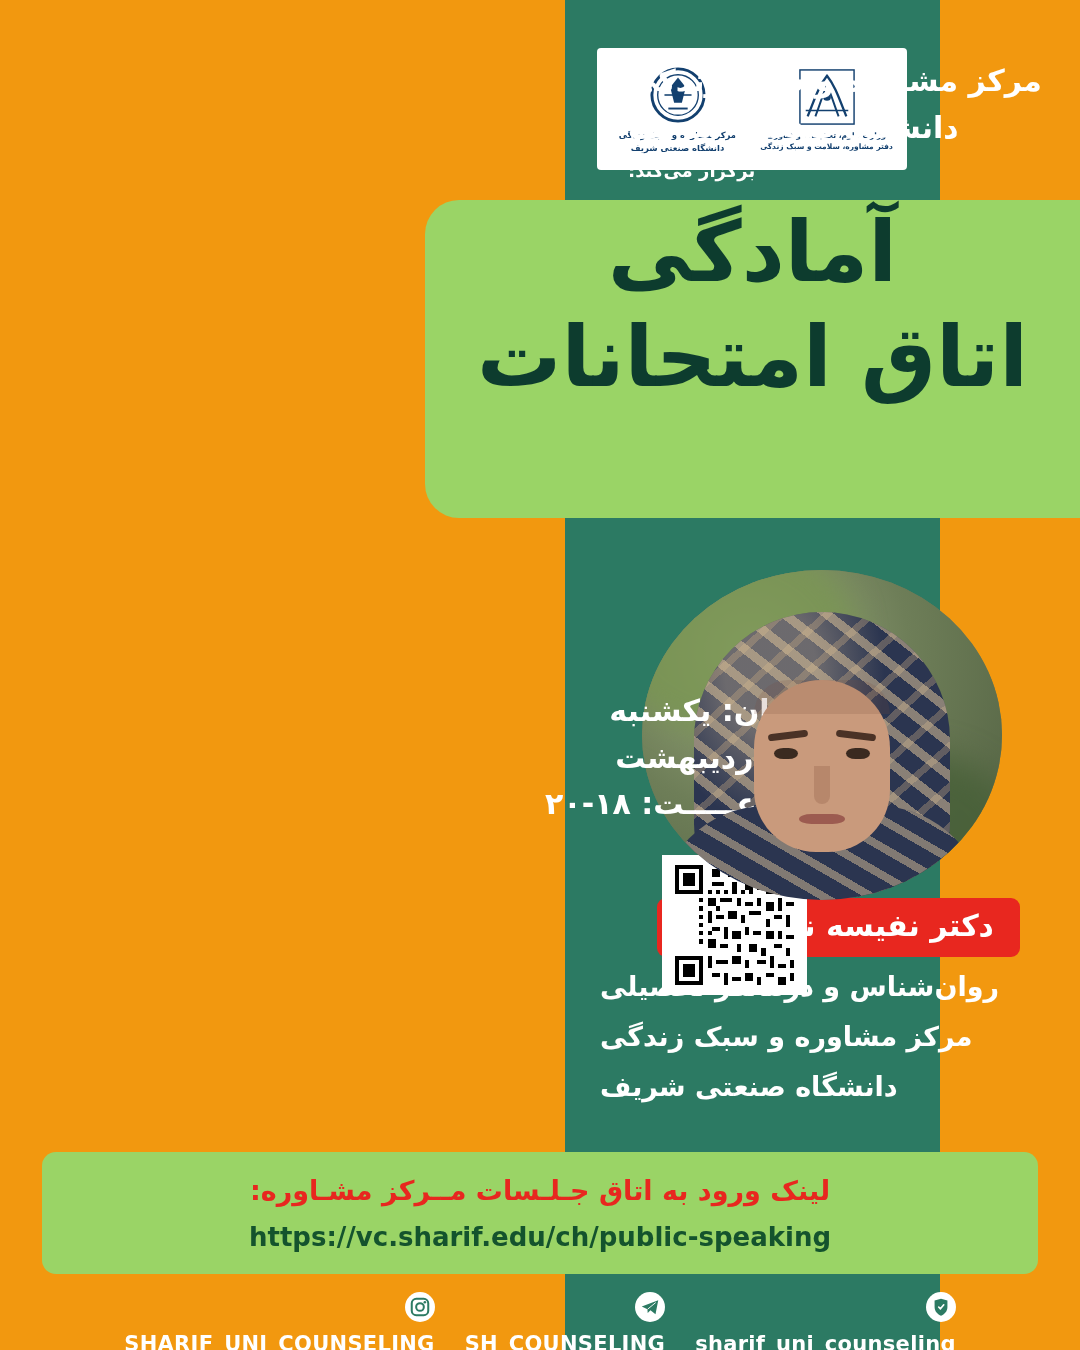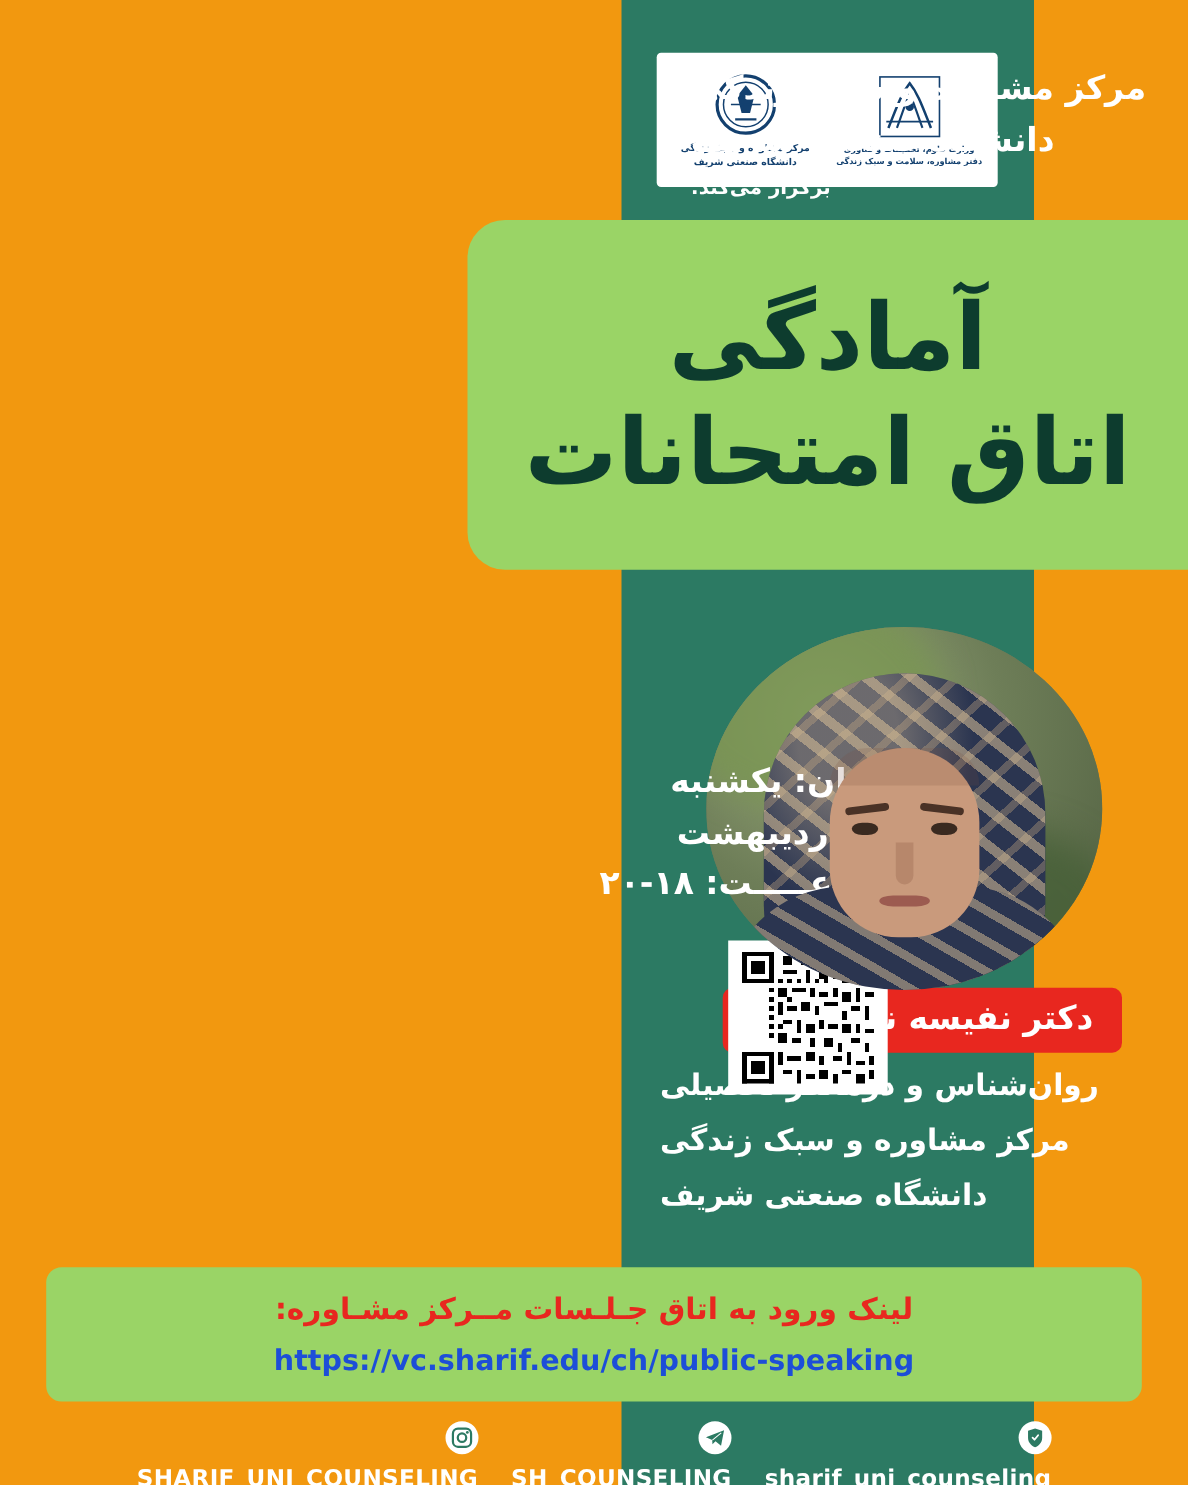--- a/index.html
+++ b/index.html
@@ -131,21 +131,20 @@
     position: absolute;
     left: 425px;
     top: 200px;
     width: 655px;
     height: 318px;
     background: #9ad466;
     border-radius: 34px 0 0 34px;
     display: flex;
     flex-direction: column;
     align-items: center;
-    justify-content: center;
     direction: rtl;
   }
   .title-line {
     color: #0d3c2e;
     font-weight: bold;
     font-size: 84px;
     line-height: 1.25;
     text-align: center;
     white-space: nowrap;
   }
@@ -364,21 +363,21 @@
     direction: rtl;
   }
   .link-label {
     color: #e8271f;
     font-size: 27px;
     font-weight: bold;
     letter-spacing: -1px;
     margin-bottom: 16px;
   }
   .link-url {
-    color: #1d4ed8;
+    color: #14532d;
     font-size: 26px;
     font-weight: bold;
     direction: ltr;
   }
 
   
   .social {
     position: absolute;
     left: 0;
     top: 1292px;

